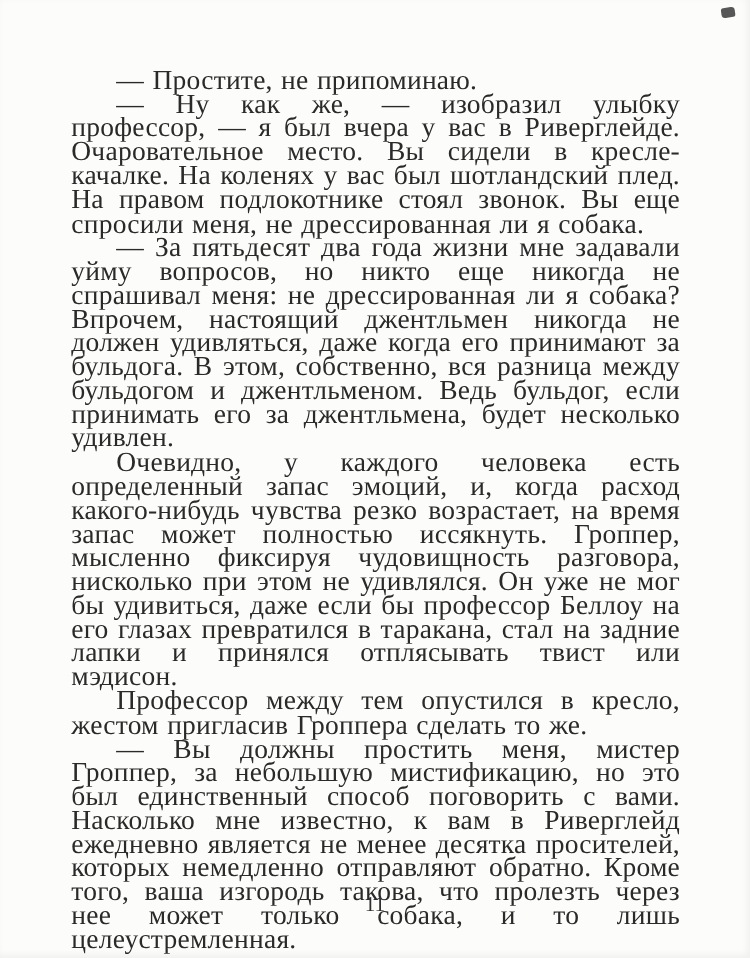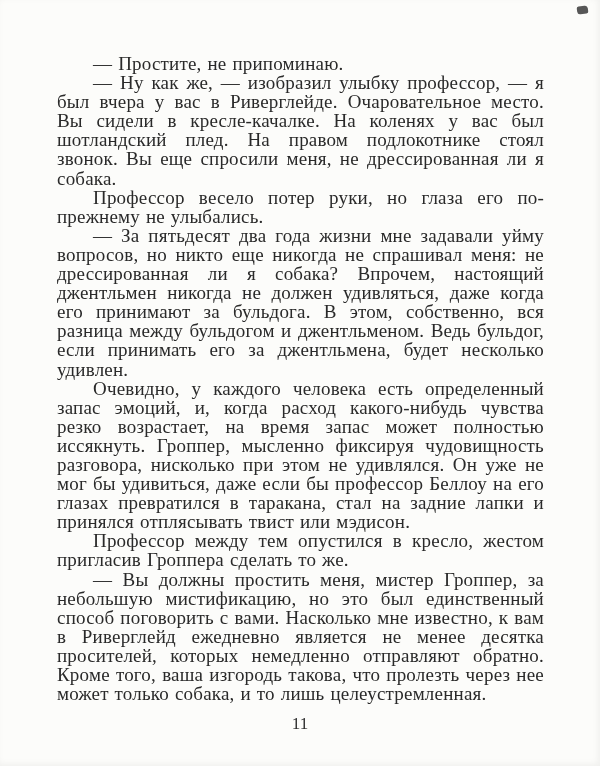--- a/index.html
+++ b/index.html
@@ -28,21 +28,21 @@
       border-radius: 2px 3px 2px 3px;
       transform: rotate(-8deg);
       opacity: 0.85;
     }
     .text-block {
       position: absolute;
       top: 54px;
       left: 57px;
       right: 56px;
       text-align: justify;
-      font-size: 19px;
+      font-size: 22px;
       line-height: 19.1px;
       letter-spacing: 0.2px;
       word-spacing: 1px;
     }
     .para {
       margin: 0;
       text-indent: 36px;
     }
     .page-number {
       position: absolute;
@@ -57,21 +57,20 @@
 </head>
 <body>
 
 <div class="page">
 
   <div class="scan-mark"></div>
 
   <div class="text-block">
     <p class="para">— Простите, не припоминаю.</p>
     <p class="para">— Ну как же, — изобразил улыбку профессор, — я был вчера у вас в Риверглейде. Очаровательное место. Вы сидели в кресле-качалке. На коленях у вас был шотландский плед. На правом подлокотнике стоял звонок. Вы еще спросили меня, не дрессированная ли я собака.</p>
-    <p class="para">Профессор весело потер руки, но глаза его по-прежнему не улыбались.</p>
     <p class="para">— За пятьдесят два года жизни мне задавали уйму вопросов, но никто еще никогда не спрашивал меня: не дрессированная ли я собака? Впрочем, настоящий джентльмен никогда не должен удивляться, даже когда его принимают за бульдога. В этом, собственно, вся разница между бульдогом и джентльменом. Ведь бульдог, если принимать его за джентльмена, будет несколько удивлен.</p>
     <p class="para">Очевидно, у каждого человека есть определенный запас эмоций, и, когда расход какого-нибудь чувства резко возрастает, на время запас может полностью иссякнуть. Гроппер, мысленно фиксируя чудовищность разговора, нисколько при этом не удивлялся. Он уже не мог бы удивиться, даже если бы профессор Беллоу на его глазах превратился в таракана, стал на задние лапки и принялся отплясывать твист или мэдисон.</p>
     <p class="para">Профессор между тем опустился в кресло, жестом пригласив Гроппера сделать то же.</p>
     <p class="para">— Вы должны простить меня, мистер Гроппер, за небольшую мистификацию, но это был единственный способ поговорить с вами. Насколько мне известно, к вам в Риверглейд ежедневно является не менее десятка просителей, которых немедленно отправляют обратно. Кроме того, ваша изгородь такова, что пролезть через нее может только собака, и то лишь целеустремленная.</p>
   </div>
 
   <div class="page-number">11</div>
 
 </div>
 

